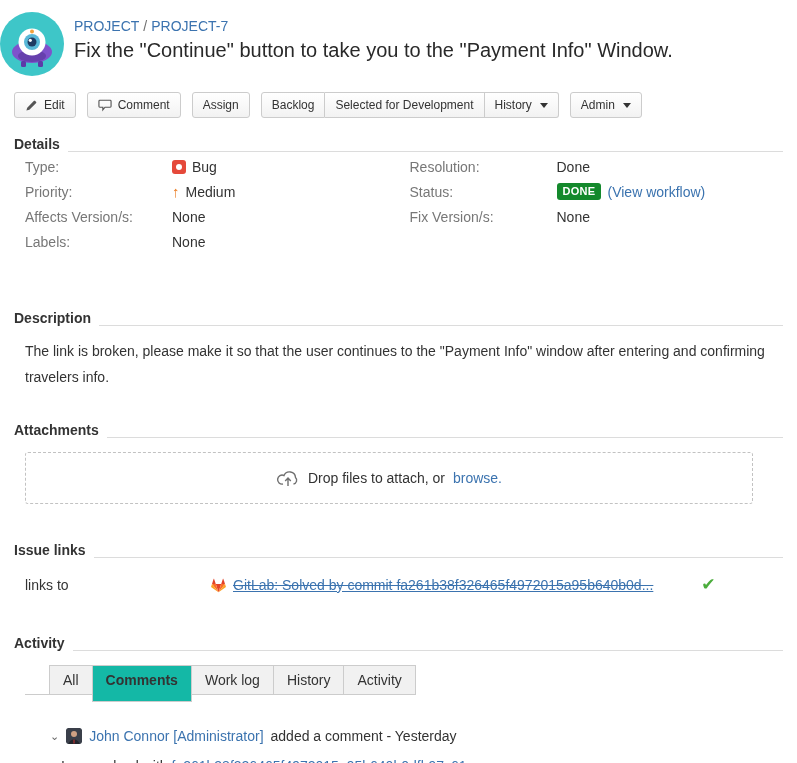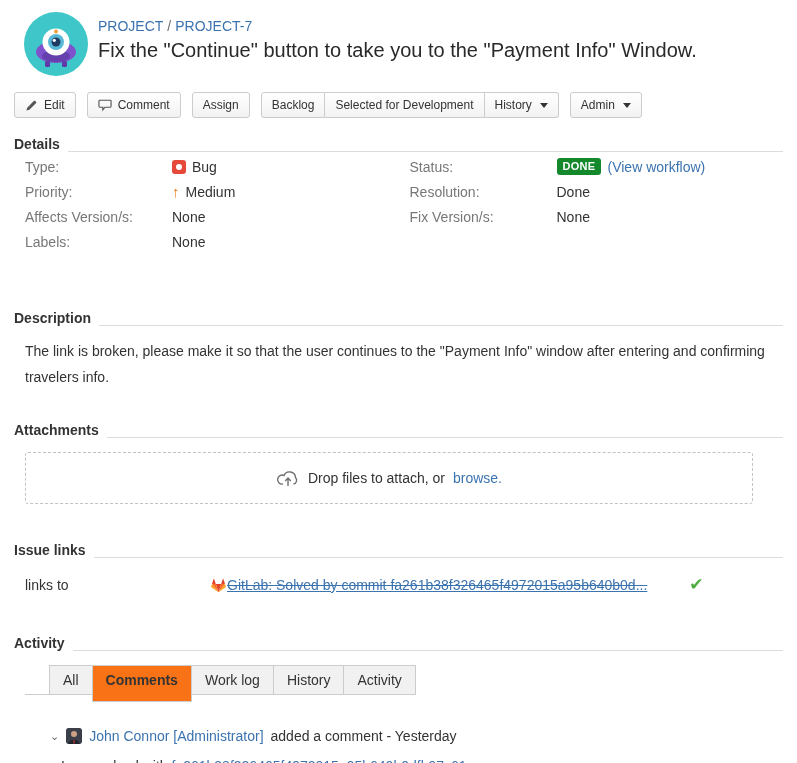--- a/index.html
+++ b/index.html
@@ -5,21 +5,21 @@
   * { box-sizing: border-box; }
   html,body { margin:0; padding:0; }
   body {
     width:797px; height:763px; overflow:hidden;
     background:#fff; color:#333;
     font-family:"Liberation Sans", sans-serif; font-size:14px;
   }
   a { color:#3b73af; text-decoration:none; cursor:pointer; }
 
   
-  .header { display:flex; gap:10px; padding:12px 14px 0 24px; }
+  .header { display:flex; gap:10px; padding:12px 14px 0 0; }
   .avatar64 { width:64px; height:64px; flex:0 0 64px; }
   .header-text { padding-top:6px; }
   .breadcrumb { font-size:14px; }
   .breadcrumb .sep { color:#707070; padding:0 4px; }
   .issue-title { font-size:20px; font-weight:400; color:#292929; margin-top:5px; }
 
   
   .toolbar { display:flex; gap:11px; padding:16px 14px 4px 14px; align-items:flex-start; }
   .btn {
     display:inline-flex; align-items:center; gap:6px;
@@ -64,32 +64,32 @@
   
   .dropzone {
     margin:14px 0 0 11px; width:728px; height:52px;
     border:1px dashed #c2c2c2; border-radius:3px;
     display:flex; align-items:center; justify-content:center; gap:8px;
   }
 
   
   .issuelink-row { display:flex; align-items:center; margin:16px 0 0 11px; }
   .issuelink-label { width:185px; flex:0 0 185px; color:#333; }
-  .issuelink-main { display:flex; align-items:center; }
+  .issuelink-main { display:flex; align-items:center; gap:6px; }
   .gitlab-link { text-decoration:underline line-through; }
   .check-icon { color:#4bad3c; font-size:17px; margin-left:42px; }
 
   
   .tabs { display:flex; align-items:flex-start; margin:14px 0 0 11px; }
   .tab-lead { width:25px; height:30px; border-bottom:1px solid #ccc; }
   .tab {
     background:#f1f1f1; border:1px solid #ccc; padding:6px 13px;
     font-size:14px; color:#333; cursor:pointer; margin-left:-1px;
   }
-  .tab.active { background:#f97316; font-weight:bold; padding-bottom:13px; }
+  .tab.active { background:#14b8a6; font-weight:bold; padding-bottom:13px; }
 
   
   .comment-header { display:flex; align-items:center; gap:7px; margin:26px 0 0 36px; }
   .chev { color:#666; font-size:11px; line-height:1; }
   .avatar16 { width:16px; height:16px; border-radius:2px; }
   .comment-meta { color:#333; }
   .comment-body { margin:14px 0 0 47px; }
 </style>
 </head>
 <body>
@@ -175,29 +175,29 @@
         <span class="field-label">Affects Version/s:</span>
         <span class="field-value">None</span>
       </div>
       <div class="field-row">
         <span class="field-label">Labels:</span>
         <span class="field-value">None</span>
       </div>
     </div>
     <div class="dcol">
       <div class="field-row">
+        <span class="field-label">Resolution:</span>
+        <span class="field-value">Done</span>
+      </div>
+      <div class="field-row">
         <span class="field-label">Status:</span>
         <span class="field-value">
           <span class="status-badge">DONE</span>
           <a>(View workflow)</a>
         </span>
-      </div>
-      <div class="field-row">
-        <span class="field-label">Resolution:</span>
-        <span class="field-value">Done</span>
       </div>
       <div class="field-row">
         <span class="field-label">Fix Version/s:</span>
         <span class="field-value">None</span>
       </div>
     </div>
   </div>
 </div>
 
 <div class="section sec-description">

